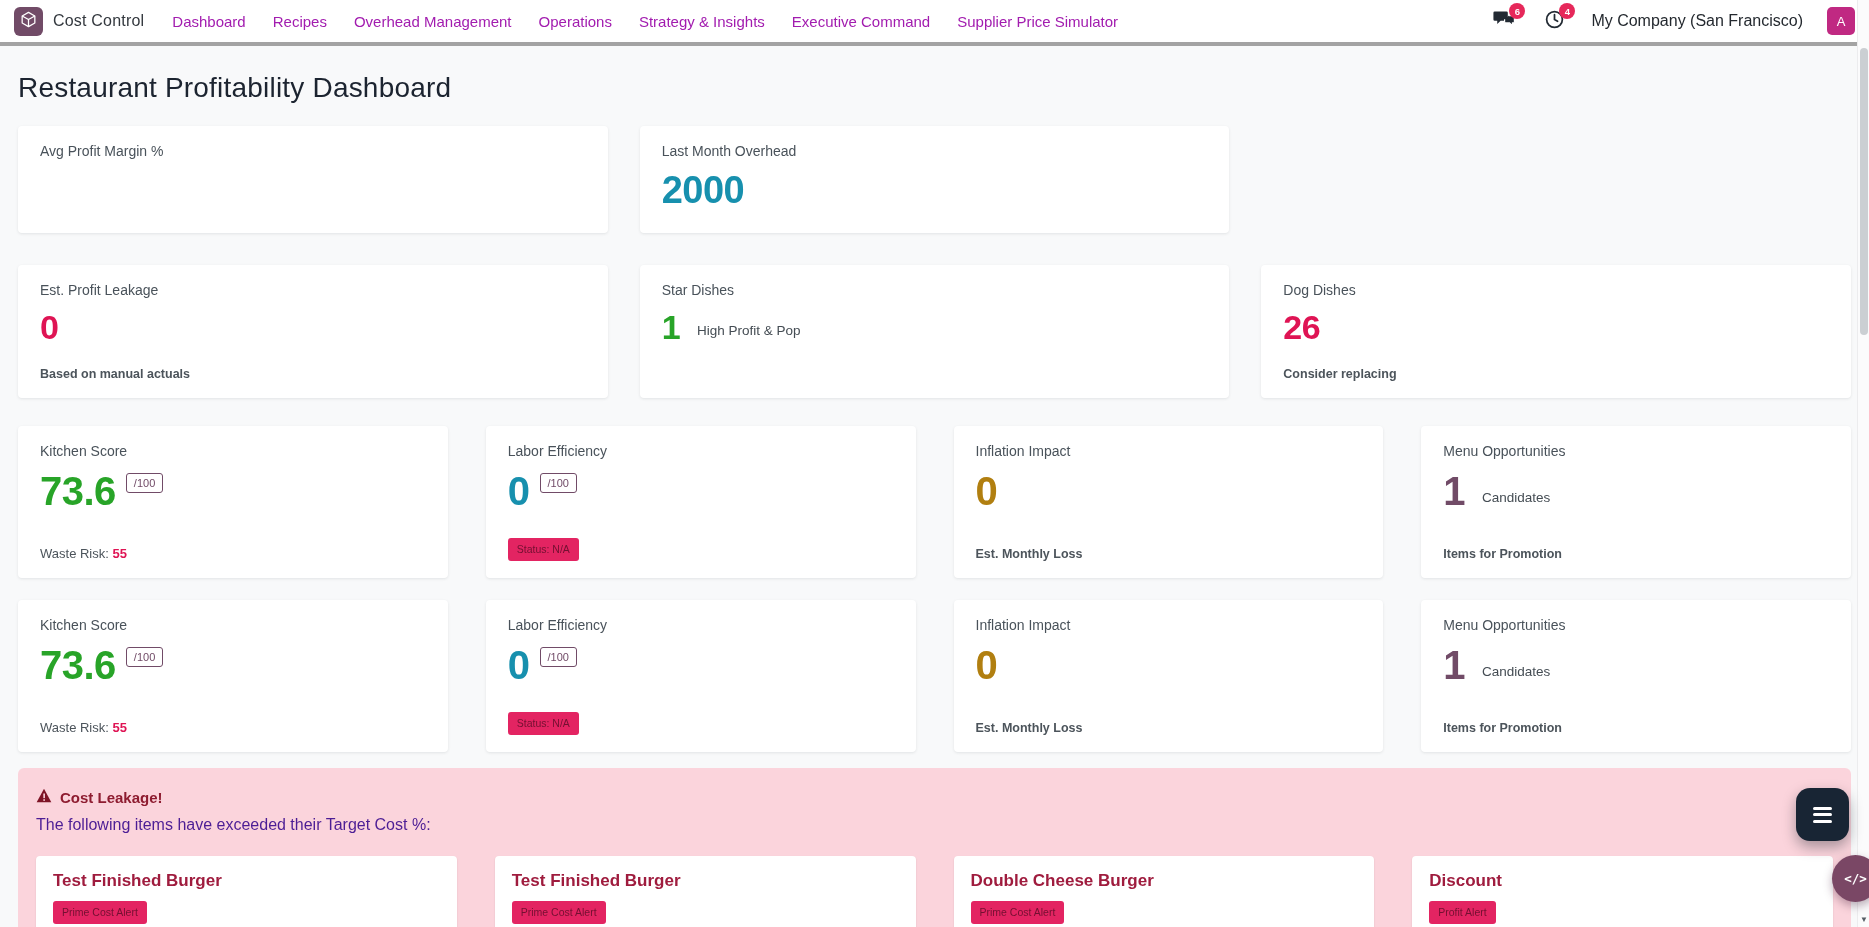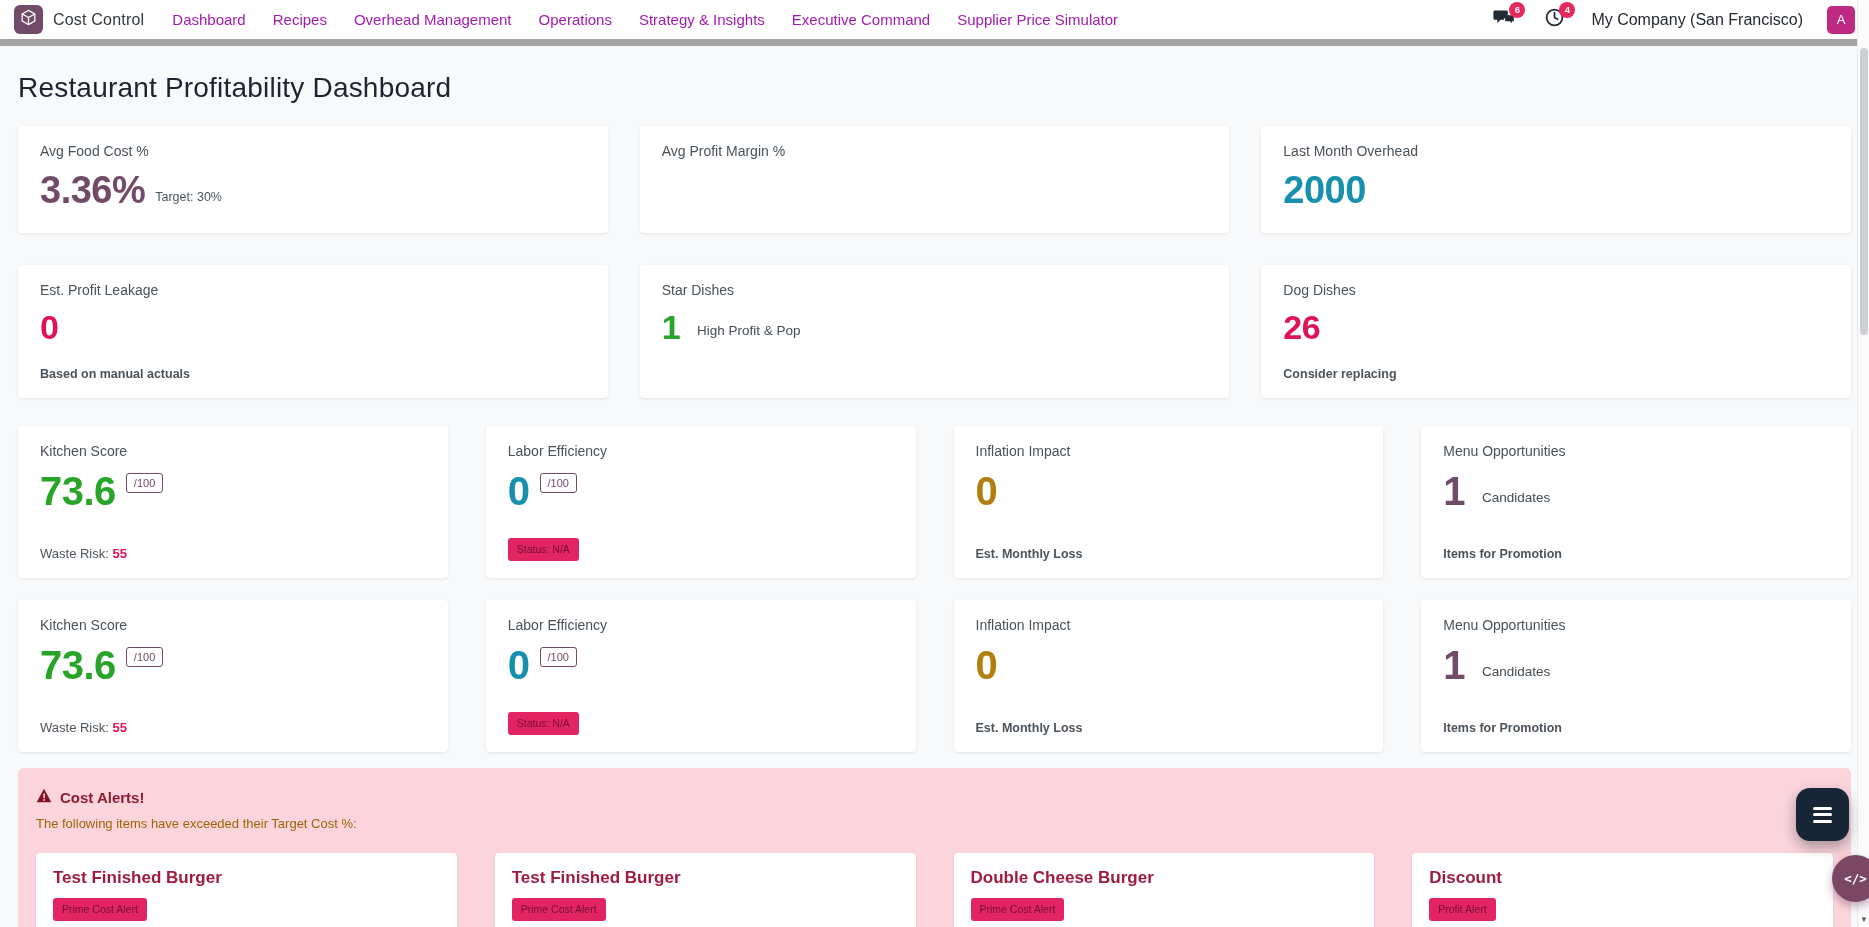--- a/index.html
+++ b/index.html
@@ -3,21 +3,21 @@
 <meta charset="utf-8">
 <style>
   * { margin:0; padding:0; box-sizing:border-box; }
   html,body { width:1869px; height:927px; overflow:hidden; }
   body {
     font-family: "Liberation Sans", "DejaVu Sans", sans-serif;
     background:#f8f9fa; color:#1d2733; position:relative;
   }
   
   .topbar {
-    height:46px; background:#ffffff; border-bottom:7px solid #a3a3a3;
+    height:46px; background:#ffffff; border-bottom:4px solid #a3a3a3;
     display:flex; align-items:center; padding:0 14px; position:relative; z-index:10;
   }
   .logo-box {
     width:29px; height:29px; border-radius:6px; background:#714B67;
     display:flex; align-items:center; justify-content:center; cursor:pointer; flex:0 0 auto;
   }
   .app-name { font-size:16px; color:#33383e; margin-left:10px; letter-spacing:.2px; }
   .nav { display:flex; align-items:center; gap:27px; margin-left:28px; }
   .nav-item { font-size:15px; color:#a21caf; cursor:pointer; white-space:nowrap; }
   .top-right { margin-left:auto; display:flex; align-items:center; gap:24px; }
@@ -64,21 +64,21 @@
   .pill {
     align-self:flex-start; margin-top:auto; background:#e32462; color:#731031;
     font-size:10.5px; padding:5px 9px; border-radius:3px; line-height:1.2;
   }
   
   .alert-box {
     background:#fbd4dc; border-radius:6px; padding:20px 18px 40px 18px; height:300px; overflow:hidden;
   }
   .alert-head { display:flex; align-items:center; gap:8px; }
   .alert-title { font-size:15px; font-weight:bold; color:#8e1c30; }
-  .alert-sub { font-size:13px; color:#a16207; margin-top:9px; }
+  .alert-sub { font-size:16px; color:#4c1d95; margin-top:9px; }
   .alert-grid { margin-top:22px; display:grid; grid-template-columns:repeat(4,1fr); gap:38px; }
   .alert-card {
     background:#fff; border-radius:4px; box-shadow:0 1px 2px rgba(40,10,20,.12);
     padding:15px 17px; height:150px;
   }
   .alert-card-title { font-size:17px; font-weight:bold; color:#9f1c3e; }
   .alert-card .pill { display:inline-block; margin-top:10px; }
   
   .fab-menu {
     position:fixed; right:20px; bottom:86px; width:53px; height:53px; border-radius:14px;
@@ -153,27 +153,20 @@
     <span class="company">My Company (San Francisco)</span>
     <div class="avatar">A</div>
   </div>
 </header>
 
 <main class="content">
   <h1 class="page-title">Restaurant Profitability Dashboard</h1>
 
   <section class="grid3 row1">
     <div class="card">
-      <div class="card-label">Avg Food Cost %</div>
-      <div class="value-line">
-        <span class="big c-purple">3.36%</span>
-        <span class="suffix">Target: 30%</span>
-      </div>
-    </div>
-    <div class="card">
       <div class="card-label">Avg Profit Margin %</div>
     </div>
     <div class="card">
       <div class="card-label">Last Month Overhead</div>
       <div class="value-line">
         <span class="big c-blue">2000</span>
       </div>
     </div>
   </section>
 
@@ -275,21 +268,21 @@
 
   <section class="alert-box">
     <div class="alert-head">
       <span>
         <svg width="16" height="15" viewBox="0 0 24 22">
           <path d="M12 1 L23 21 H1 Z" fill="#7e1426"></path>
           <rect x="11" y="8" width="2.4" height="7" fill="#fbd4dc"></rect>
           <rect x="11" y="16.6" width="2.4" height="2.4" fill="#fbd4dc"></rect>
         </svg>
       </span>
-      <span class="alert-title">Cost Alerts!</span>
+      <span class="alert-title">Cost Leakage!</span>
     </div>
     <div class="alert-sub">The following items have exceeded their Target Cost %:</div>
     <div class="alert-grid">
       <div class="alert-card">
         <div class="alert-card-title">Test Finished Burger</div>
         <span class="pill">Prime Cost Alert</span>
       </div>
       <div class="alert-card">
         <div class="alert-card-title">Test Finished Burger</div>
         <span class="pill">Prime Cost Alert</span>

